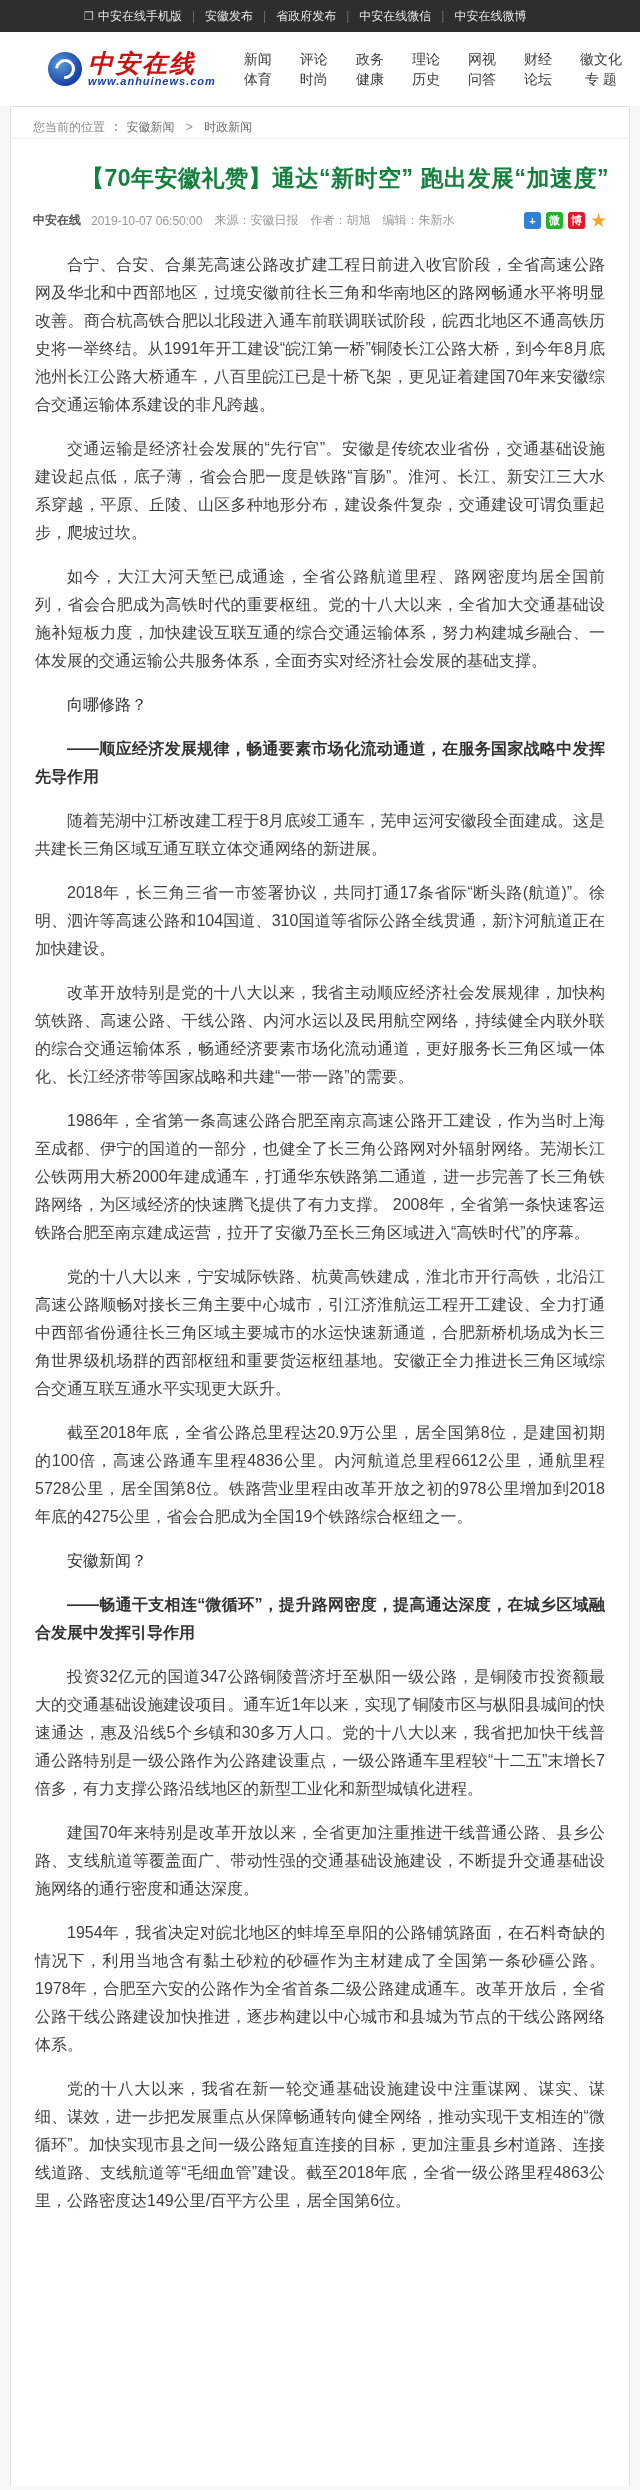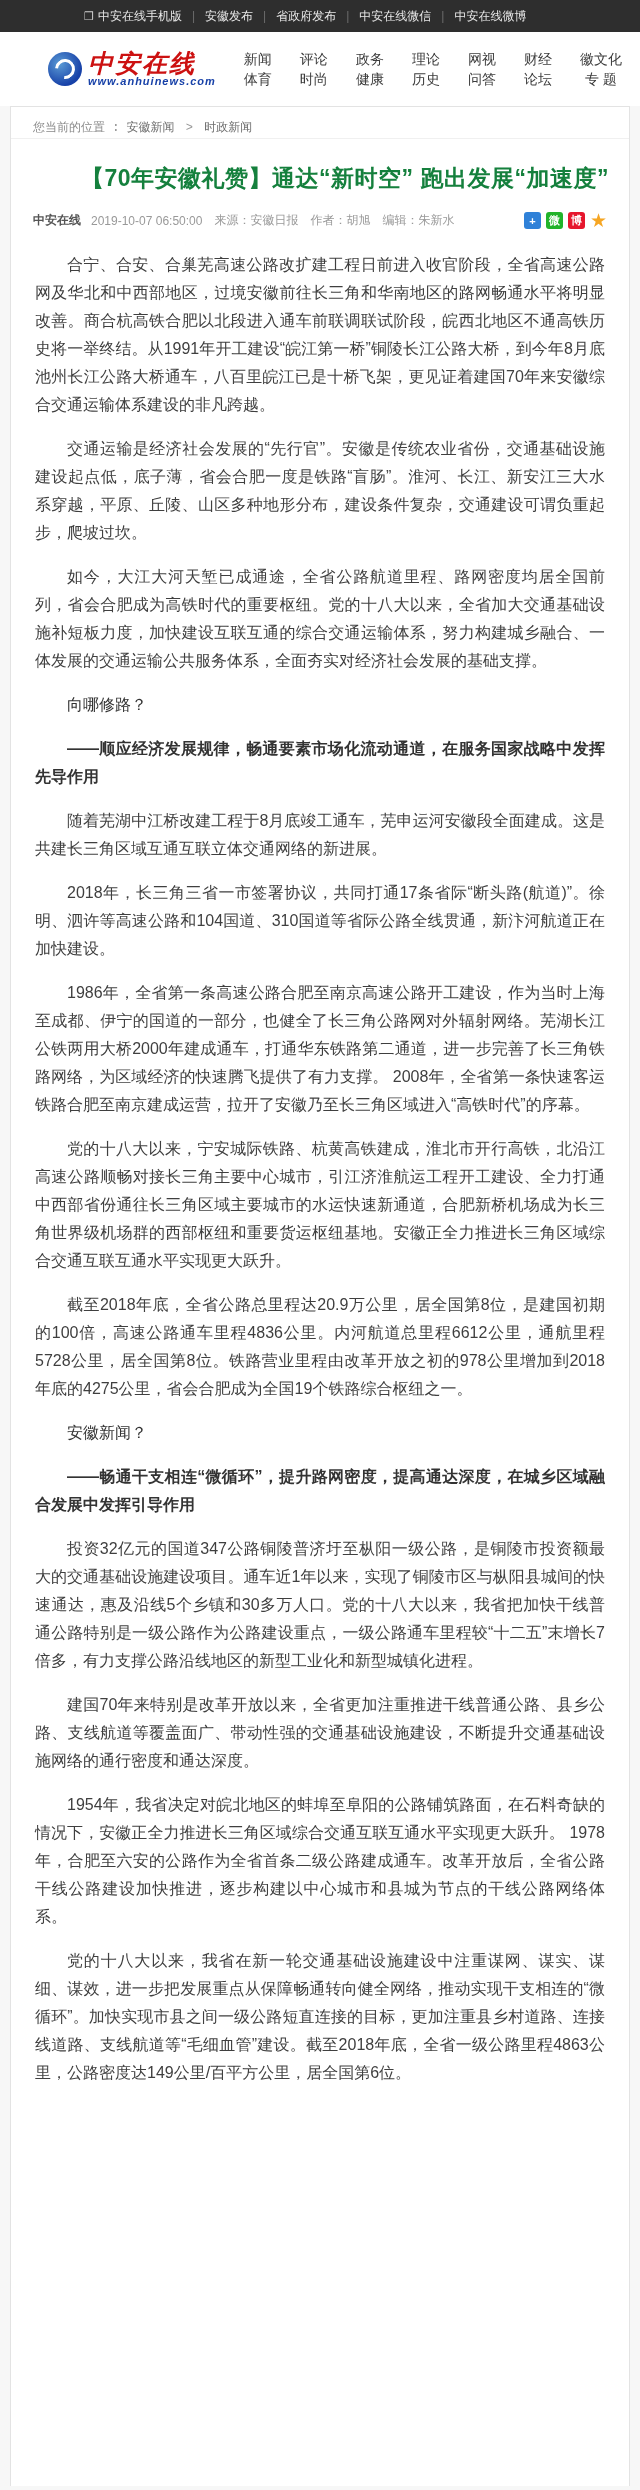--- a/index.html
+++ b/index.html
@@ -155,24 +155,25 @@
   </div>
 
   <div class="article" id="articlebody">
       <p class="b-p">合宁、合安、合巢芜高速公路改扩建工程日前进入收官阶段，全省高速公路网及华北和中西部地区，过境安徽前往长三角和华南地区的路网畅通水平将明显改善。商合杭高铁合肥以北段进入通车前联调联试阶段，皖西北地区不通高铁历史将一举终结。从1991年开工建设“皖江第一桥”铜陵长江公路大桥，到今年8月底池州长江公路大桥通车，八百里皖江已是十桥飞架，更见证着建国70年来安徽综合交通运输体系建设的非凡跨越。</p>
       <p class="b-p">交通运输是经济社会发展的“先行官”。安徽是传统农业省份，交通基础设施建设起点低，底子薄，省会合肥一度是铁路“盲肠”。淮河、长江、新安江三大水系穿越，平原、丘陵、山区多种地形分布，建设条件复杂，交通建设可谓负重起步，爬坡过坎。</p>
       <p class="b-p">如今，大江大河天堑已成通途，全省公路航道里程、路网密度均居全国前列，省会合肥成为高铁时代的重要枢纽。党的十八大以来，全省加大交通基础设施补短板力度，加快建设互联互通的综合交通运输体系，努力构建城乡融合、一体发展的交通运输公共服务体系，全面夯实对经济社会发展的基础支撑。</p>
       <p class="b-h">向哪修路？</p>
       <p class="b-s">——顺应经济发展规律，畅通要素市场化流动通道，在服务国家战略中发挥先导作用</p>
       <p class="b-p">随着芜湖中江桥改建工程于8月底竣工通车，芜申运河安徽段全面建成。这是共建长三角区域互通互联立体交通网络的新进展。</p>
       <p class="b-p">2018年，长三角三省一市签署协议，共同打通17条省际“断头路(航道)”。徐明、泗许等高速公路和104国道、310国道等省际公路全线贯通，新汴河航道正在加快建设。</p>
+      <p class="b-p">改革开放特别是党的十八大以来，我省主动顺应经济社会发展规律，加快构筑铁路、高速公路、干线公路、内河水运以及民用航空网络，持续健全内联外联的综合交通运输体系，畅通经济要素市场化流动通道，更好服务长三角区域一体化、长江经济带等国家战略和共建“一带一路”的需要。</p>
       <p class="b-p">1986年，全省第一条高速公路合肥至南京高速公路开工建设，作为当时上海至成都、伊宁的国道的一部分，也健全了长三角公路网对外辐射网络。芜湖长江公铁两用大桥2000年建成通车，打通华东铁路第二通道，进一步完善了长三角铁路网络，为区域经济的快速腾飞提供了有力支撑。 2008年，全省第一条快速客运铁路合肥至南京建成运营，拉开了安徽乃至长三角区域进入“高铁时代”的序幕。</p>
       <p class="b-p">党的十八大以来，宁安城际铁路、杭黄高铁建成，淮北市开行高铁，北沿江高速公路顺畅对接长三角主要中心城市，引江济淮航运工程开工建设、全力打通中西部省份通往长三角区域主要城市的水运快速新通道，合肥新桥机场成为长三角世界级机场群的西部枢纽和重要货运枢纽基地。安徽正全力推进长三角区域综合交通互联互通水平实现更大跃升。</p>
       <p class="b-p">截至2018年底，全省公路总里程达20.9万公里，居全国第8位，是建国初期的100倍，高速公路通车里程4836公里。内河航道总里程6612公里，通航里程5728公里，居全国第8位。铁路营业里程由改革开放之初的978公里增加到2018年底的4275公里，省会合肥成为全国19个铁路综合枢纽之一。</p>
       <p class="b-h">安徽新闻？</p>
       <p class="b-s">——畅通干支相连“微循环”，提升路网密度，提高通达深度，在城乡区域融合发展中发挥引导作用</p>
       <p class="b-p">投资32亿元的国道347公路铜陵普济圩至枞阳一级公路，是铜陵市投资额最大的交通基础设施建设项目。通车近1年以来，实现了铜陵市区与枞阳县城间的快速通达，惠及沿线5个乡镇和30多万人口。党的十八大以来，我省把加快干线普通公路特别是一级公路作为公路建设重点，一级公路通车里程较“十二五”末增长7倍多，有力支撑公路沿线地区的新型工业化和新型城镇化进程。</p>
       <p class="b-p">建国70年来特别是改革开放以来，全省更加注重推进干线普通公路、县乡公路、支线航道等覆盖面广、带动性强的交通基础设施建设，不断提升交通基础设施网络的通行密度和通达深度。</p>
-      <p class="b-p">1954年，我省决定对皖北地区的蚌埠至阜阳的公路铺筑路面，在石料奇缺的情况下，安徽正全力推进长三角区域综合交通互联互通水平实现更大跃升。 1978年，合肥至六安的公路作为全省首条二级公路建成通车。改革开放后，全省公路干线公路建设加快推进，逐步构建以中心城市和县城为节点的干线公路网络体系。</p>
+      <p class="b-p">1954年，我省决定对皖北地区的蚌埠至阜阳的公路铺筑路面，在石料奇缺的情况下，利用当地含有黏土砂粒的砂礓作为主材建成了全国第一条砂礓公路。 1978年，合肥至六安的公路作为全省首条二级公路建成通车。改革开放后，全省公路干线公路建设加快推进，逐步构建以中心城市和县城为节点的干线公路网络体系。</p>
       <p class="b-p">党的十八大以来，我省在新一轮交通基础设施建设中注重谋网、谋实、谋细、谋效，进一步把发展重点从保障畅通转向健全网络，推动实现干支相连的“微循环”。加快实现市县之间一级公路短直连接的目标，更加注重县乡村道路、连接线道路、支线航道等“毛细血管”建设。截至2018年底，全省一级公路里程4863公里，公路密度达149公里/百平方公里，居全国第6位。</p>
     </div>
 
 </div>
 
 </body></html>

